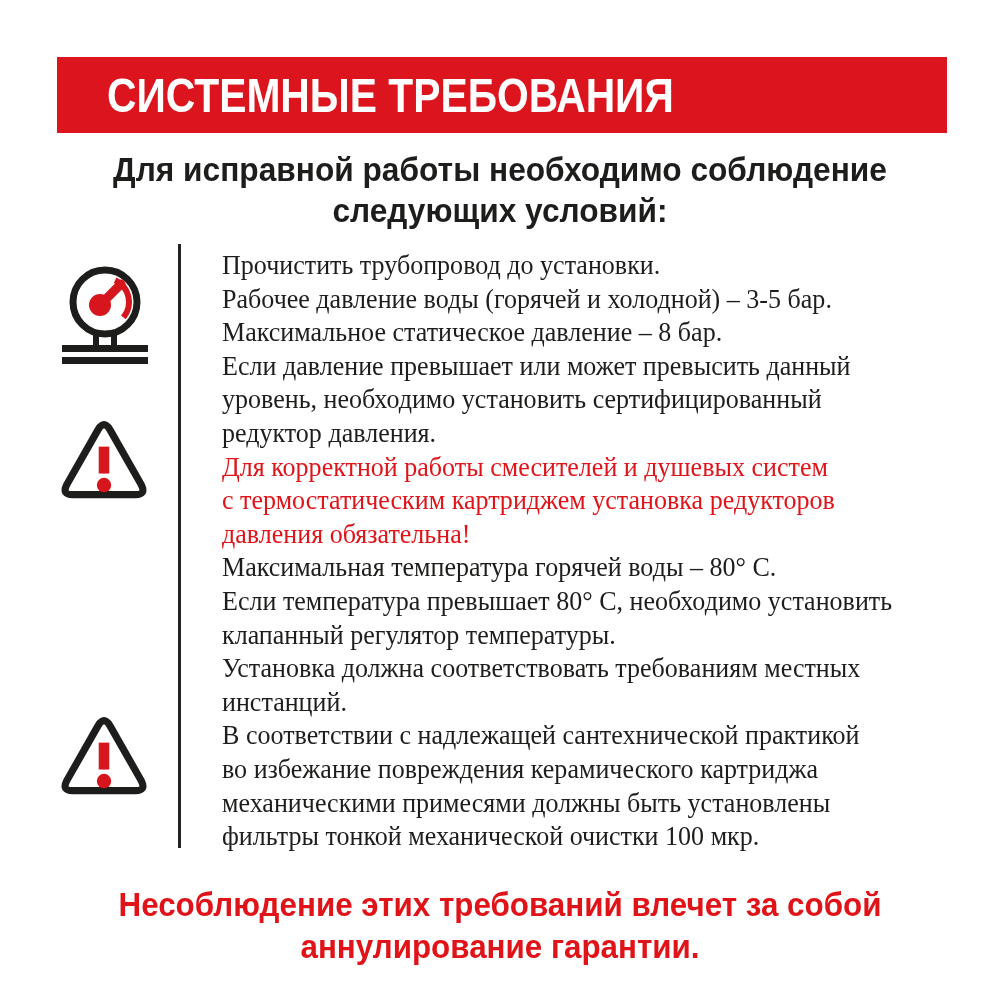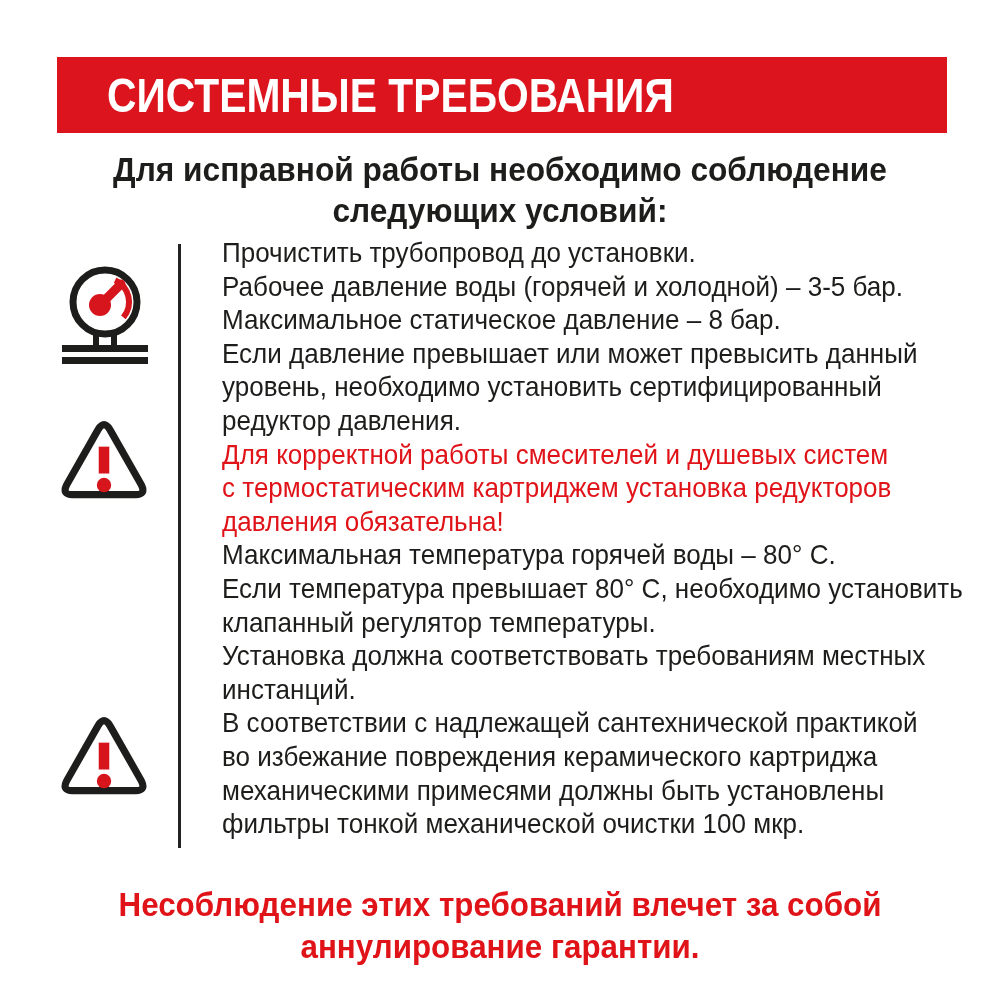--- a/index.html
+++ b/index.html
@@ -49,22 +49,23 @@
     transform-origin: center;
   }
   .divider {
     position: absolute;
     left: 178px; top: 244px;
     width: 3px; height: 604px;
     background: #222222;
   }
   .req-list {
     position: absolute;
-    left: 222px; top: 236px;
+    left: 222px; top: 248px;
     width: 770px;
+    font-family: Liberation Serif, serif;
   }
   .req-line {
     font-size: 28px;
     line-height: 33.6px;
     color: var(--text-black);
     white-space: nowrap;
     transform: scaleX(0.93);
     transform-origin: left center;
   }
   .req-line.red { color: var(--text-red); }

